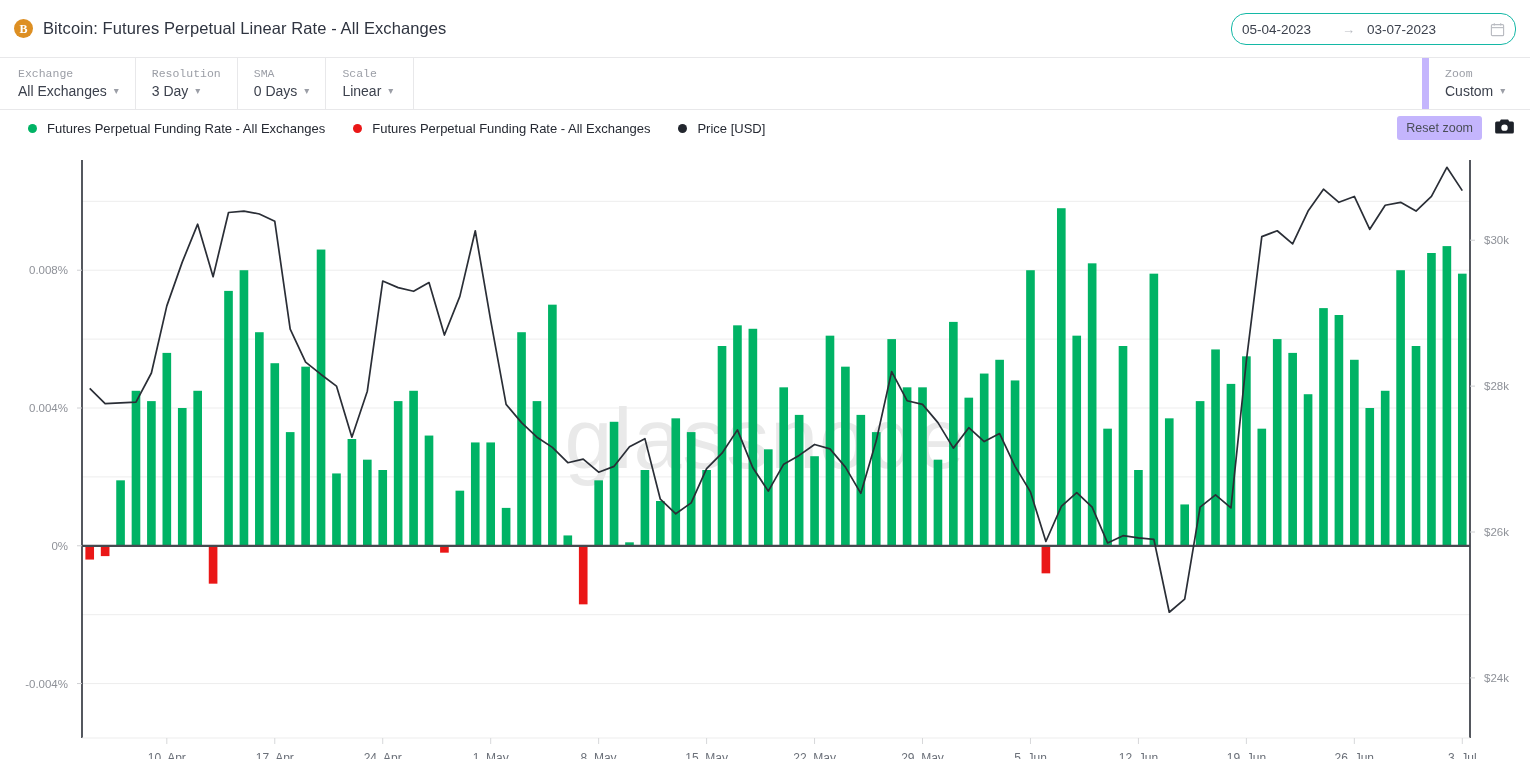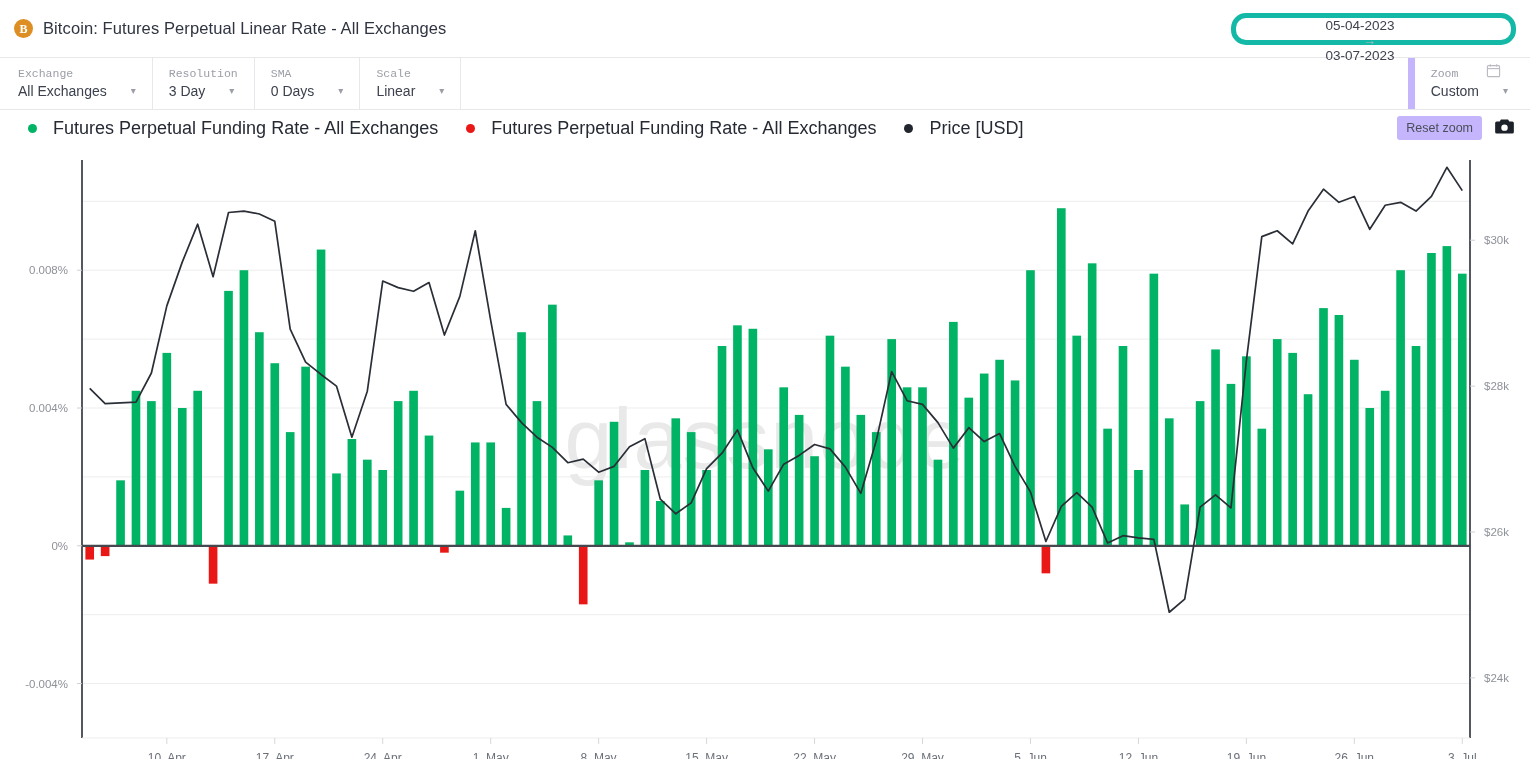--- a/index.html
+++ b/index.html
@@ -27,57 +27,57 @@
     background: #dd8f23;
     display:flex; align-items:center; justify-content:center;
     color:#fff; font-size:12px; font-weight:bold; line-height:1;
     font-family:"Liberation Serif", serif;
   }
   .page-title { font-size: 16.5px; color:#2f3440; letter-spacing:.1px; }
 
   .daterange {
     position:absolute; right:14px; top:13px;
     height: 32px; width: 285px;
-    border: 5px solid #14b8a6; border-radius: 15px;
+    border: 1px solid #14b8a6; border-radius: 15px;
     display:flex; align-items:center; padding: 0 10px;
     background: #fff;
-    font-size: 13.5px; color:#3c414d;flex-direction:column;
+    font-size: 13.5px; color:#3c414d;
   }
   .daterange .dt { width: 96px; }
   .daterange .arrow { color:#b9bbc1; font-size:13px; padding:0 12px 0 4px;}
   .daterange .cal { margin-left:auto; color:#b9bbc1; display:flex; align-items:center;}
 
   
   .controls {
     height: 52px;
     border-bottom: 1px solid #e8e8ea;
     display:flex; align-items:stretch;
     position:relative;
   }
   .ctl {
     padding: 6px 16px 6px 16px;
     border-right: 1px solid #e8e8ea;
     display:flex; flex-direction:column; justify-content:center;
     min-width: 88px;
   }
   .ctl:first-child { padding-left:18px; }
   .ctl .lbl { font-size: 11.5px; color:#9b9ea6; line-height:15px;font-family:Liberation Mono, monospace; }
-  .ctl .val { font-size: 14px; color:#3c414d; line-height:20px; display:flex; align-items:center; gap:24px; }
+  .ctl .val { font-size: 14px; color:#3c414d; line-height:20px; display:flex; align-items:center; gap:7px; }
   .caret { color:#9b9ea6; font-size:10px; line-height:10px; }
   .ctl.right {
     margin-left:auto; border-right:none; border-left:7px solid #c4b5fd;
     min-width: 108px; padding-right: 22px;
   }
 
   
   .legendrow {
     height: 36px; display:flex; align-items:center;
     padding: 0 14px 0 28px; position:relative;
   }
-  .lg { display:flex; align-items:center; gap:16px; font-size:18px; color:#262a33; margin-right:28px; }
+  .lg { display:flex; align-items:center; gap:10px; font-size:13px; color:#262a33; margin-right:28px; }
   .dot { width:9px; height:9px; border-radius:50%; display:inline-block; }
   .lg.g .dot { background:#00b365; }
   .lg.r .dot { background:#ea1717; }
   .lg.k .dot { background:#22262e; }
   .reset-zoom {
     position:absolute; right:48px; top:6px;
     background:#c4b5fd; border-radius:3px;
     font-size:12.5px; color:#4a4e58;
     padding: 5px 9px; line-height:14px;
   }

